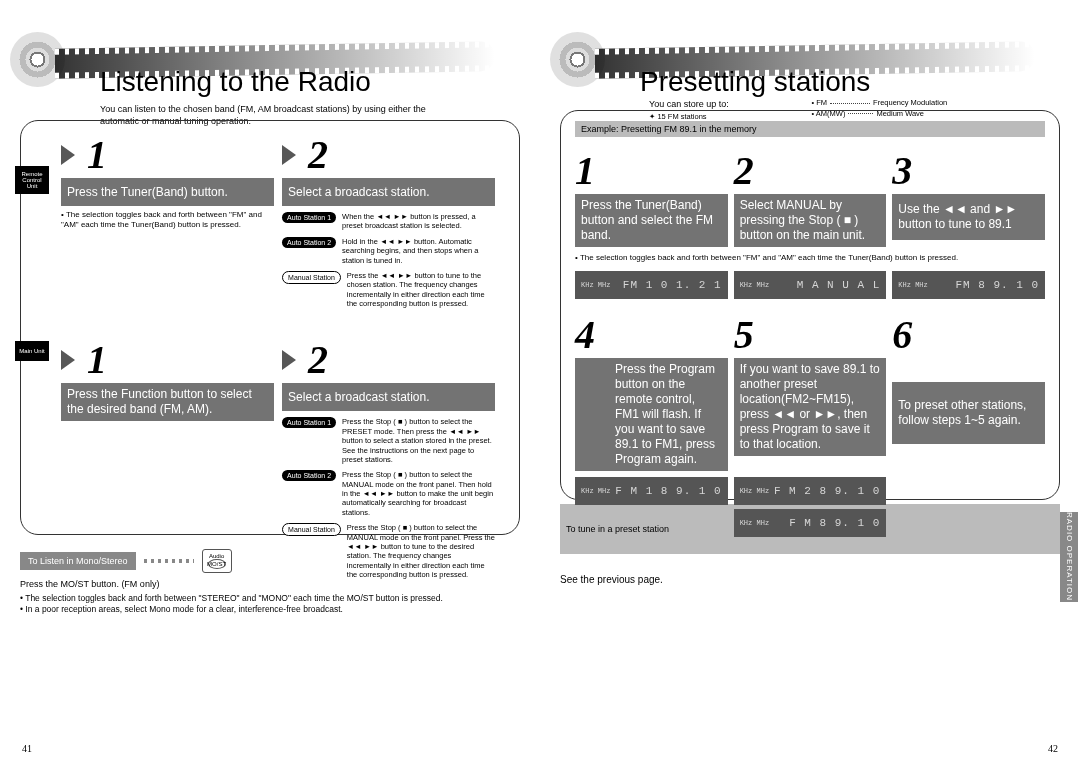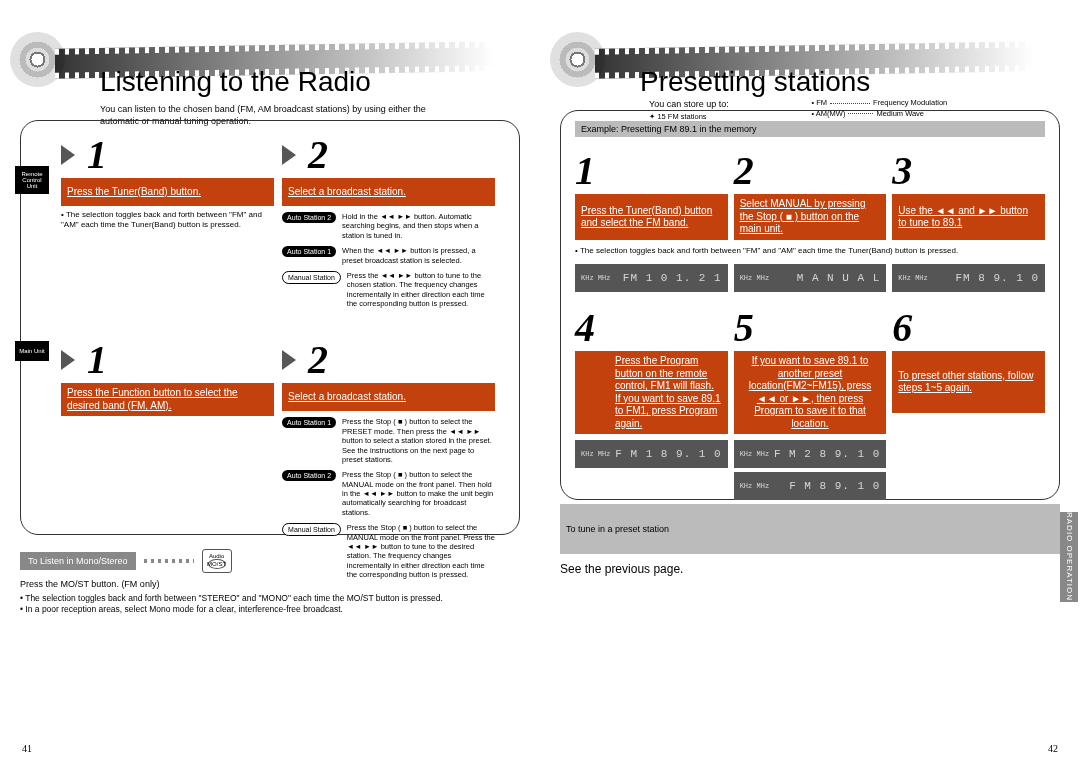--- a/index.html
+++ b/index.html
@@ -20,21 +20,21 @@
   .framed.right { height: 390px; margin-top: 110px; }
   .corner-box { position:absolute; top:8px; bottom:auto; width:34px; border:1px solid #000; background:#000; color:#fff; font-size:6px; line-height:1; padding:2px; }
   .label-side-a { top:45px; left:-6px; height:28px; display:flex; align-items:center; justify-content:center; text-align:center;}
   .label-side-b { top:220px; left:-6px; height:20px; display:flex; align-items:center; justify-content:center; text-align:center;}
 
   .steprow { display:flex; gap:8px; margin-bottom:8px; }
   .arrow-num { font-family: "Times New Roman", serif; font-style: italic; font-size: 40px; font-weight:700; display:inline-block; position:relative; }
   .arrow-num .tri { position:absolute; left:-26px; top:50%; transform:translateY(-50%); width:0;height:0; border-top:10px solid transparent; border-bottom:10px solid transparent; border-left:14px solid #575757; }
   .numcell { flex:0 0 48%; }
   .numcell .arrow-num { margin-left: 26px; }
-  .instr-bar { background:#c2410c; color:#fff; font-size:10px; padding:4px 6px; line-height:1.25; min-height: 28px; display:flex; align-items:center;text-decoration:underline;}
+  .instr-bar { background:#737373; color:#fff; font-size:12px; padding:4px 6px; line-height:1.25; min-height: 28px; display:flex; align-items:center;}
   .bullet-note { font-size:8px; margin-top:4px; line-height:1.25; }
 
   .detail-list { margin-top:6px; }
   .detail-row { display:flex; align-items:flex-start; gap:6px; margin-bottom:6px; }
   .pill { background:#000; color:#fff; font-size:7px; border-radius:8px; padding:2px 5px; flex:0 0 auto; white-space:nowrap;}
   .pill.white { background:#fff; color:#000; border:1px solid #000;}
   .detail-text { font-size:7.5px; line-height:1.25; }
 
   .mono-bar { display:flex; align-items:center; gap:8px; margin-top: 14px;}
   .mono-bar .gray { background:#888; color:#fff; font-size:9px; padding:4px 8px;}
@@ -54,21 +54,21 @@
   .example-bar { background:#bbb; font-size:9px; padding:3px 6px; margin-bottom:10px;}
   .triple { display:flex; gap:6px; margin-bottom:6px;}
   .triple .cell { flex:1; }
   .triple .arrow-num { margin-left:0; font-size:40px;}
   .triple .instr-bar { min-height:46px;}
   .seg-note { font-size:8px; margin:4px 0 8px; line-height:1.25;}
   .lcd-row { display:flex; gap:6px; margin-bottom:12px;}
   .lcd { flex:1; background:#555; color:#d6d6d6; font-family: "Courier New", monospace; font-size:11px; letter-spacing:1px; padding:6px 6px; display:flex; align-items:center; justify-content:space-between; height:28px;text-align:center;}
   .lcd .l { font-size:7px; line-height:1; letter-spacing:0; }
   .tune-bar { background:#bbb; font-size:9px; padding:20px 6px; margin-top:4px;}
-  .tune-note { font-size:12px; margin-top:8px;}
+  .tune-note { font-size:10px; margin-top:20px;}
   .side-tab { position:absolute; right:2px; bottom:160px; width:18px; height:90px; background:#888; color:#fff; font-size:8px; letter-spacing:1px; display:flex; align-items:center; justify-content:center; writing-mode:vertical-rl; }
   .dotleader { display:inline-block; width:40px; border-bottom:1px dotted #444; vertical-align:middle; margin:0 3px;}
 </style>
 </head>
 <body>
 
 <div class="spread">
 
   <div class="page">
     <div class="film-strip">
@@ -87,26 +87,26 @@
         <div class="numcell">
           <span class="arrow-num"><span class="tri"></span><span>1</span></span>
           <div class="instr-bar">Press the Tuner(Band) button.</div>
           <div class="bullet-note">• <span>The selection toggles back and forth between "FM" and "AM" each time the Tuner(Band) button is pressed.</span></div>
         </div>
         <div class="numcell">
           <span class="arrow-num"><span class="tri"></span><span>2</span></span>
           <div class="instr-bar">Select a broadcast station.</div>
           <div class="detail-list">
             <div class="detail-row">
+                <span class="pill">Auto Station 1</span>
+                <span class="detail-text">When the ◄◄ ►► button is pressed, a preset broadcast station is selected.</span>
+              </div>
+            <div class="detail-row">
                 <span class="pill">Auto Station 2</span>
                 <span class="detail-text">Hold in the ◄◄ ►► button. Automatic searching begins, and then stops when a station is tuned in.</span>
-              </div>
-            <div class="detail-row">
-                <span class="pill">Auto Station 1</span>
-                <span class="detail-text">When the ◄◄ ►► button is pressed, a preset broadcast station is selected.</span>
               </div>
             <div class="detail-row">
                 <span class="pill white">Manual Station</span>
                 <span class="detail-text">Press the ◄◄ ►► button to tune to the chosen station. The frequency changes incrementally in either direction each time the corresponding button is pressed.</span>
               </div>
           </div>
         </div>
       </div>
 
       <div class="corner-box label-side-b">Main Unit</div>
@@ -193,22 +193,22 @@
             <span>M A N U A L</span>
           </div>
         <div class="lcd">
             <span class="l">KHz   MHz</span>
             <span>FM     8 9. 1 0</span>
           </div>
       </div>
 
       <div class="triple">
         <div class="cell"><span class="arrow-num">4</span><div class="instr-bar" style="min-height:62px;padding-left:40px;">Press the Program button on the remote control, FM1 will flash. If you want to save 89.1 to FM1, press Program again.</div></div>
-        <div class="cell"><span class="arrow-num">5</span><div class="instr-bar" style="min-height:62px;text-align:center;">If you want to save 89.1 to another preset location(FM2~FM15), press ◄◄ or ►►, then press Program to save it to that location.</div></div>
-        <div class="cell"><span class="arrow-num">6</span><div class="instr-bar" style="min-height:62px;">To preset other stations, follow steps 1~5 again.</div></div>
+        <div class="cell"><span class="arrow-num">5</span><div class="instr-bar" style="min-height:62px;">If you want to save 89.1 to another preset location(FM2~FM15), press ◄◄ or ►►, then press Program to save it to that location.</div></div>
+        <div class="cell"><span class="arrow-num">6</span><div class="instr-bar" style="min-height:62px;margin-top:24px;">To preset other stations, follow steps 1~5 again.</div></div>
       </div>
       <div class="lcd-row">
         <div class="lcd">
             <span class="l">KHz   MHz</span>
             <span>F M 1     8 9. 1 0</span>
           </div>
         <div class="lcd">
             <span class="l">KHz   MHz</span>
             <span>F M 2     8 9. 1 0</span>
           </div>

